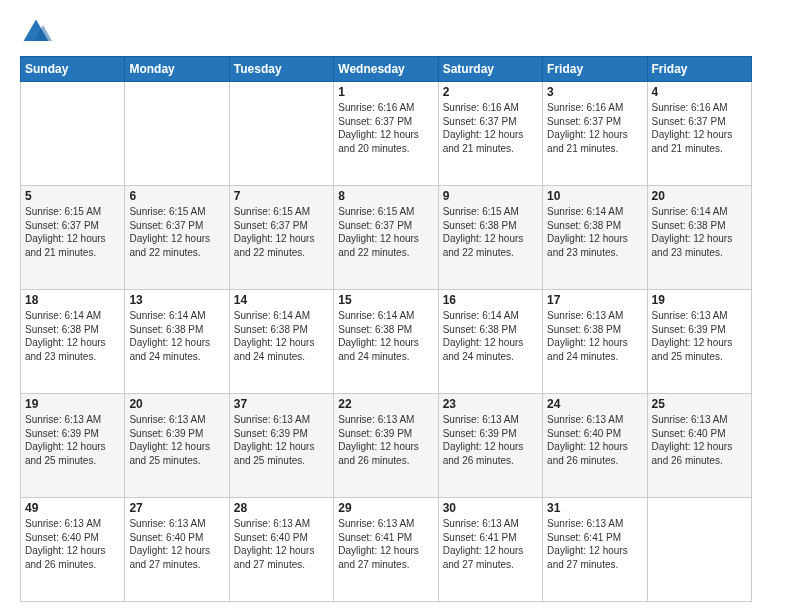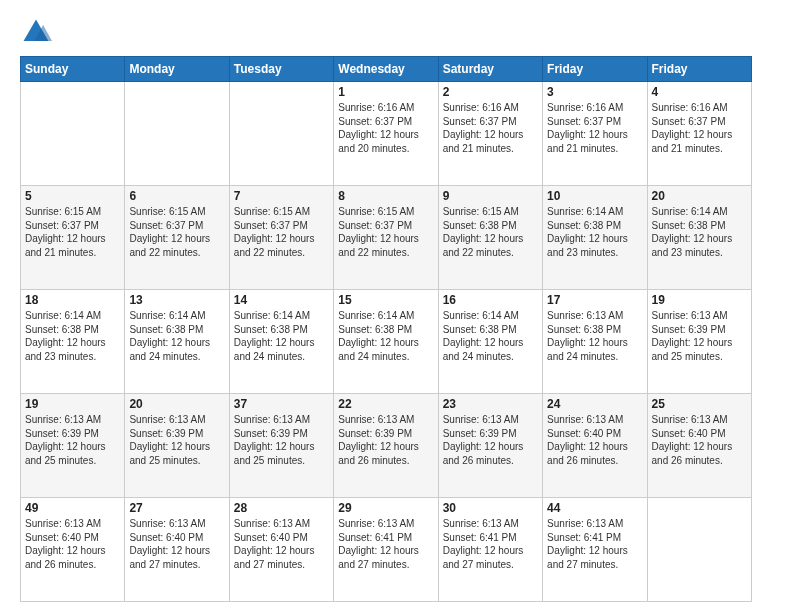--- a/index.html
+++ b/index.html
@@ -344,21 +344,21 @@
 and 27 minutes.</div>
           </td>
           <td>
             <div class="day-num">30</div>
             <div class="day-info" style="white-space: pre-line;">Sunrise: 6:13 AM
 Sunset: 6:41 PM
 Daylight: 12 hours
 and 27 minutes.</div>
           </td>
           <td>
-            <div class="day-num">44</div>
+            <div class="day-num">31</div>
             <div class="day-info" style="white-space: pre-line;">Sunrise: 6:13 AM
 Sunset: 6:41 PM
 Daylight: 12 hours
 and 27 minutes.</div>
           </td>
           <td class="empty-cell"></td>
         </tr>
       </tbody>
   </table>
 </div>

